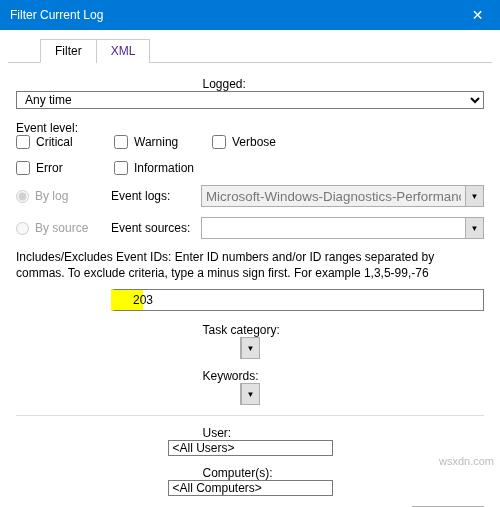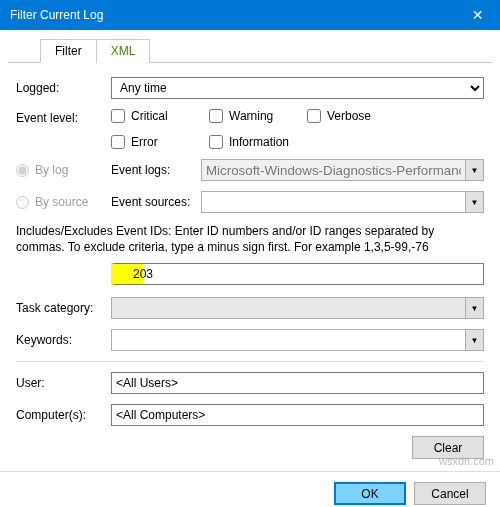--- a/index.html
+++ b/index.html
@@ -44,28 +44,29 @@
     background: #fff;
     position: relative;
     bottom: -1px;
     margin-right: -1px;
     font-size: 12px;
   }
   .tab.active {
     background: #fff;
     border-bottom: 1px solid #fff;
   }
-  .tab.inactive { color: #4d7c0f; }
+  .tab.inactive { color: #4c1d95; }
   .form-area {
     padding: 14px 16px 10px 16px;
   }
   .row {
     display: flex;
     align-items: center;
     margin-bottom: 10px;
+    flex-direction: column;
   }
   .row .label {
     width: 95px;
     flex-shrink: 0;
     color: #000;
   }
   select, input[type=text] {
     font-family: inherit;
     font-size: 12px;
     height: 22px;

